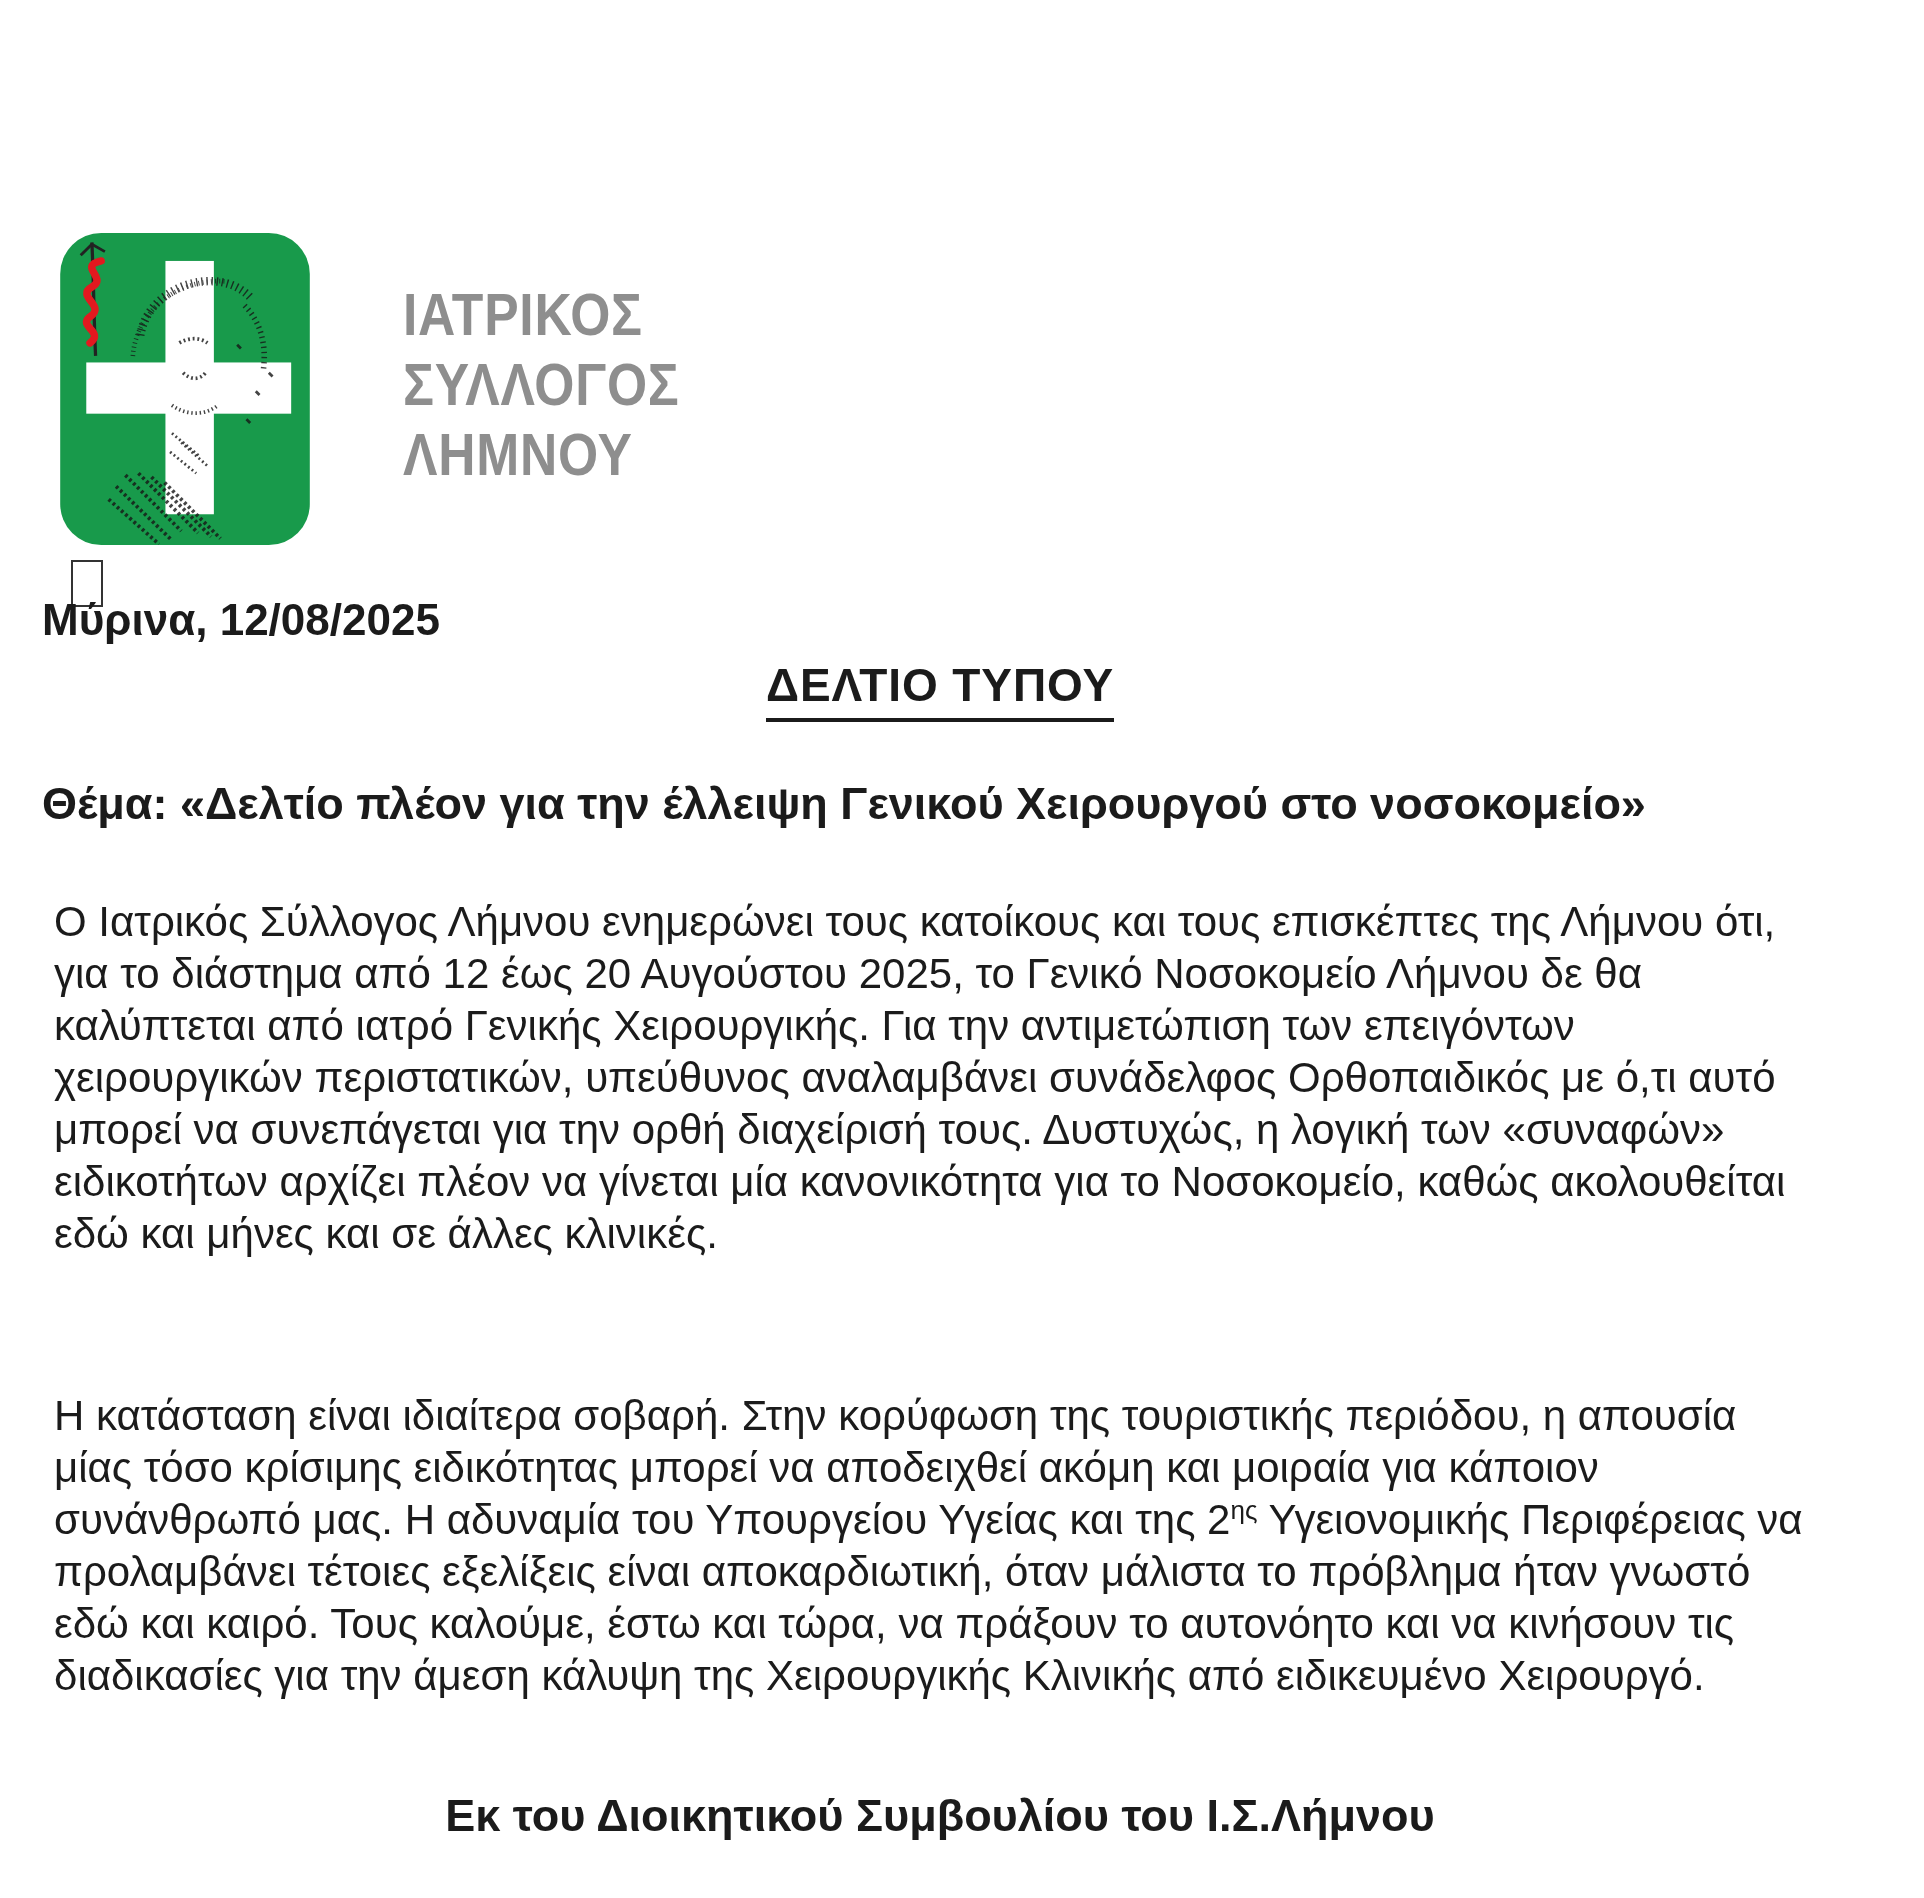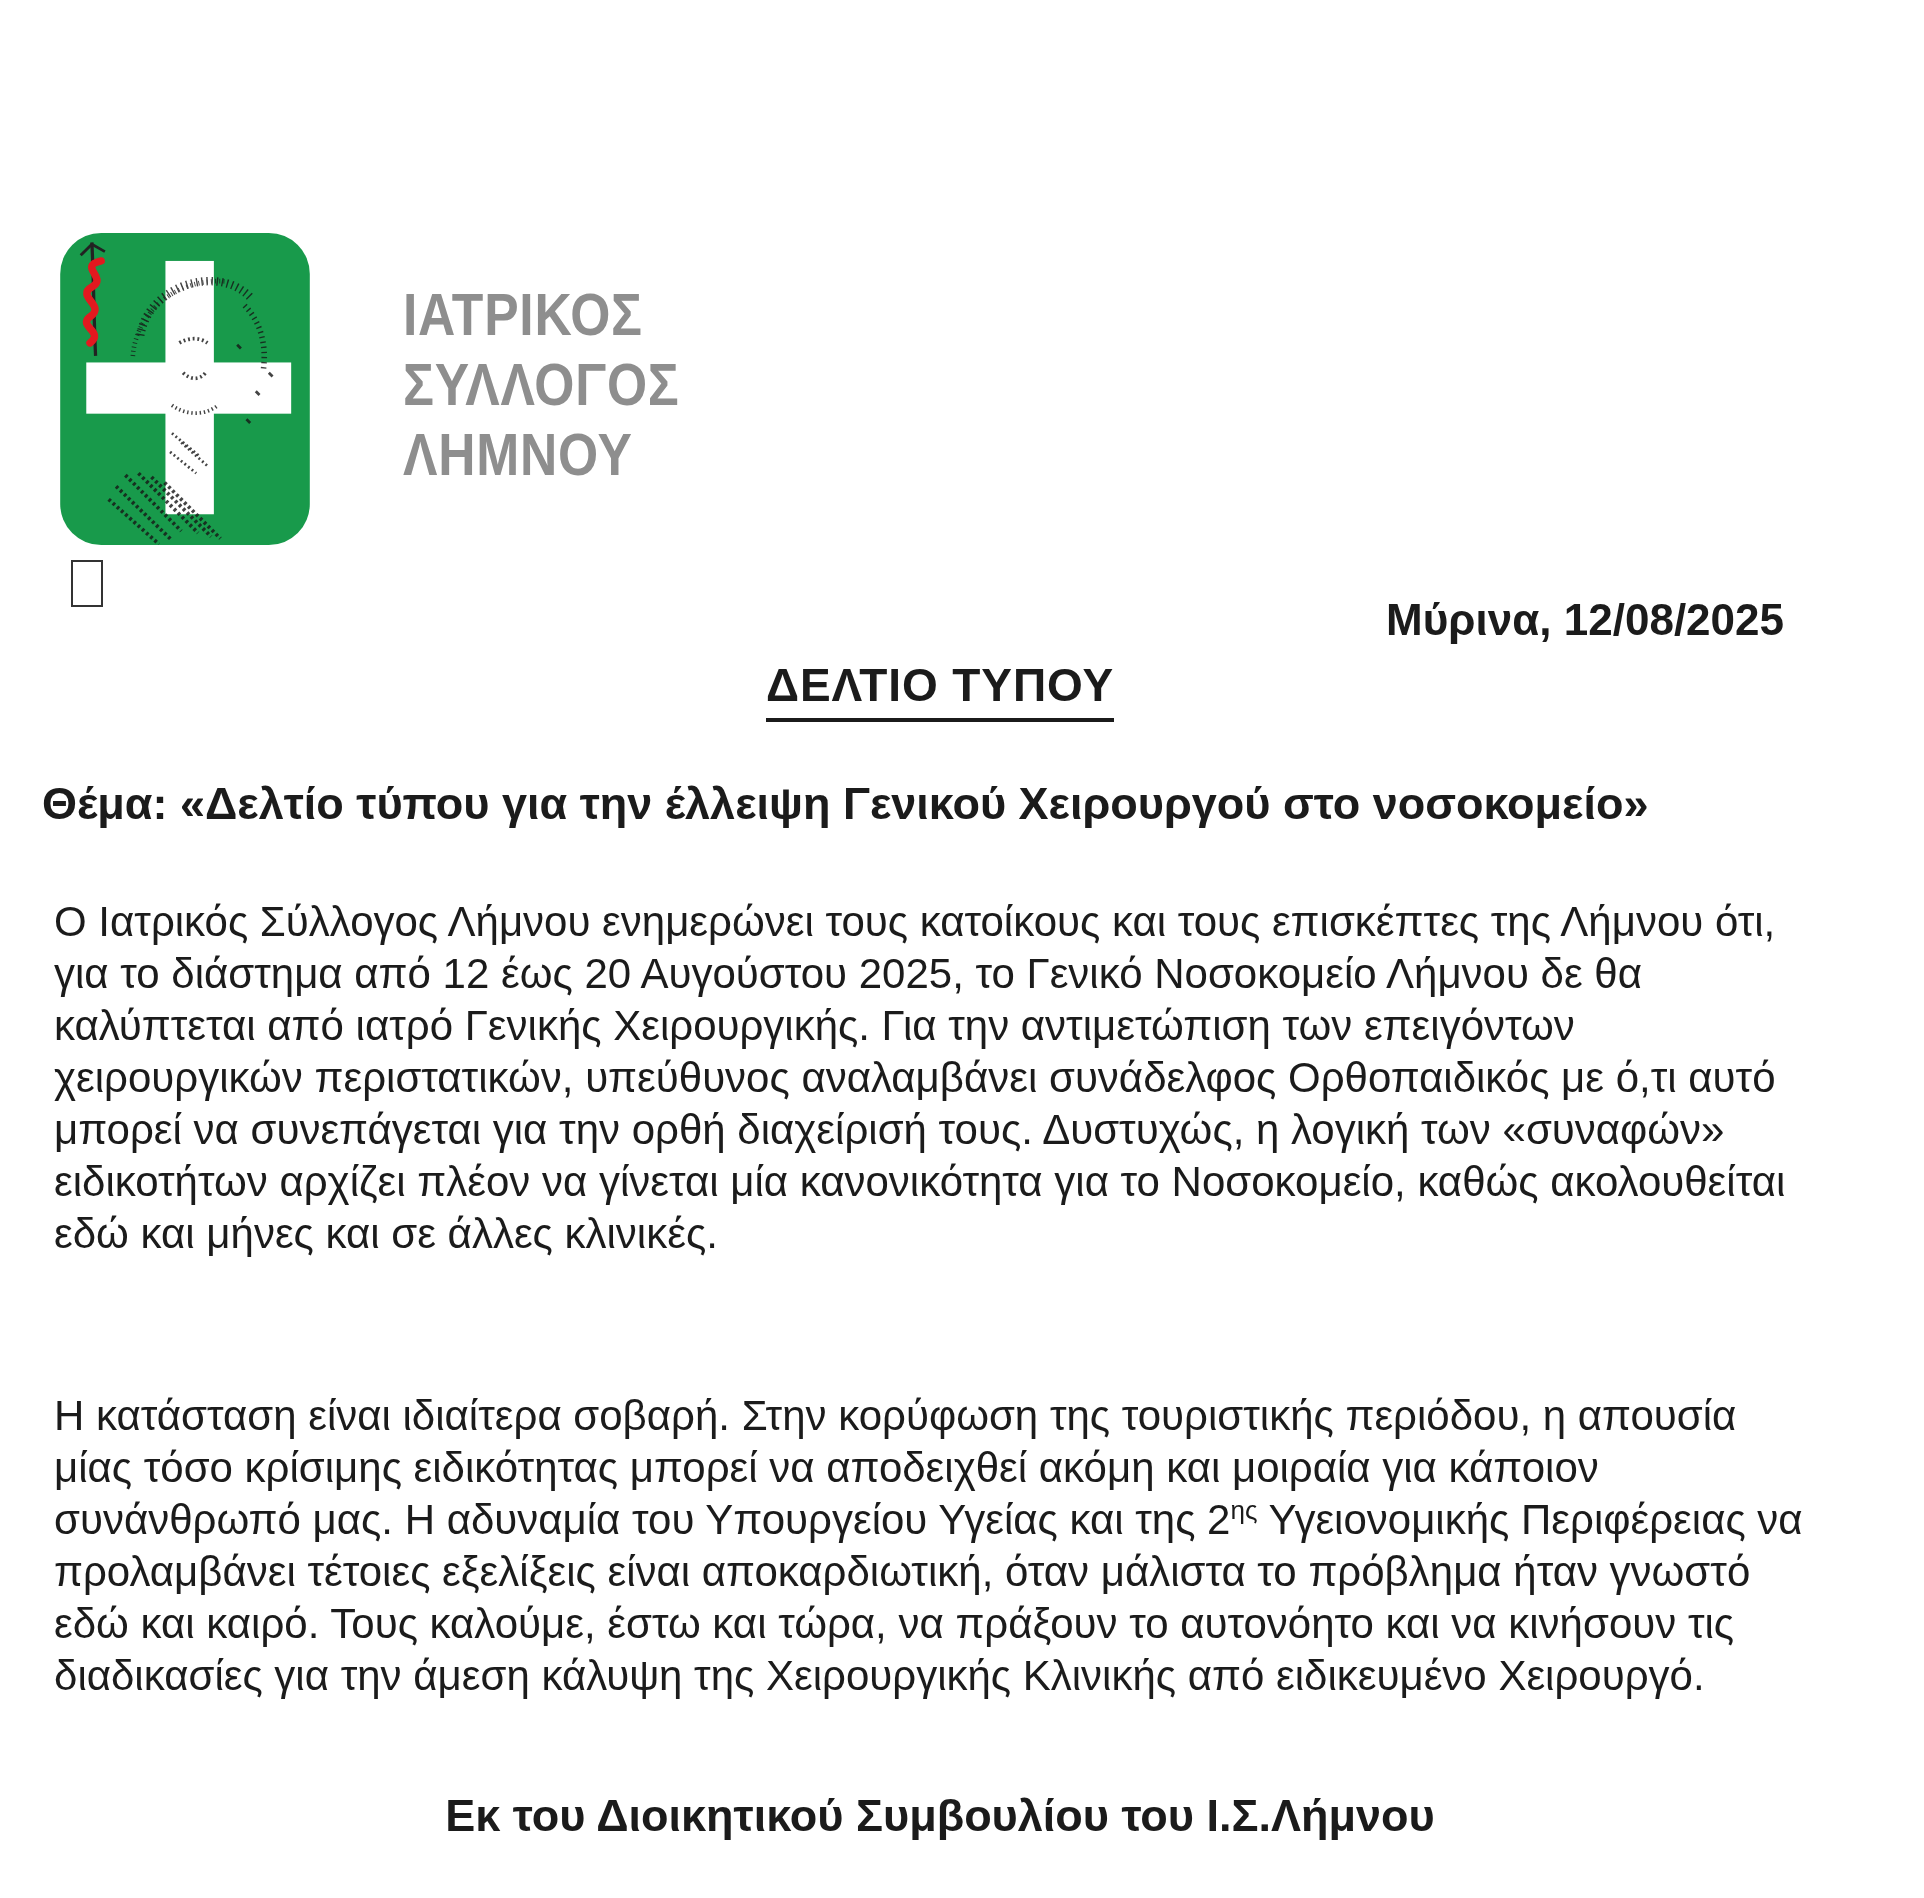--- a/index.html
+++ b/index.html
@@ -39,21 +39,20 @@
     position:absolute;top:560px;left:71px;
     width:32px;height:47px;
     border:2.8px solid #333333;
     box-sizing:border-box;
     background:#ffffff;
   }
 
   
   .date-line{
     position:absolute;top:595px;left:42px;right:96px;
-    text-align:right;
     font-weight:bold;
     font-size:44px;
   }
   .doc-title{
     position:absolute;top:658px;left:0;right:0;
     text-align:center;
     font-weight:bold;
     font-size:46px;
     letter-spacing:0.9px;
   }
@@ -130,21 +129,21 @@
   </div>
 
   <div class="glyph-box"></div>
 
   <div class="date-line">Μύρινα, 12/08/2025</div>
 
   <div class="doc-title">
     <span class="u">ΔΕΛΤΙΟ ΤΥΠΟΥ</span>
   </div>
 
-  <div class="subject">Θέμα: «Δελτίο τύπου για την έλλειψη Γενικού Χειρουργού στο νοσοκομείο»</div>
+  <div class="subject">Θέμα: «Δελτίο πλέον για την έλλειψη Γενικού Χειρουργού στο νοσοκομείο»</div>
 
   <p class="body-par par1">Ο Ιατρικός Σύλλογος Λήμνου ενημερώνει τους κατοίκους και τους επισκέπτες της Λήμνου ότι, για το διάστημα από 12 έως 20 Αυγούστου 2025, το Γενικό Νοσοκομείο Λήμνου δε θα καλύπτεται από ιατρό Γενικής Χειρουργικής. Για την αντιμετώπιση των επειγόντων χειρουργικών περιστατικών, υπεύθυνος  αναλαμβάνει συνάδελφος Ορθοπαιδικός με ό,τι αυτό μπορεί να συνεπάγεται για την ορθή διαχείρισή τους. Δυστυχώς, η λογική των «συναφών» ειδικοτήτων αρχίζει πλέον να γίνεται μία κανονικότητα για το Νοσοκομείο, καθώς ακολουθείται εδώ και μήνες και σε άλλες κλινικές.</p>
 
   <p class="body-par par2"><span>Η κατάσταση είναι ιδιαίτερα σοβαρή. Στην κορύφωση της τουριστικής περιόδου, η απουσία μίας τόσο κρίσιμης ειδικότητας μπορεί να αποδειχθεί ακόμη και μοιραία για κάποιον συνάνθρωπό μας. Η αδυναμία του Υπουργείου Υγείας και της 2</span><sup>ης</sup><span> Υγειονομικής Περιφέρειας να προλαμβάνει τέτοιες εξελίξεις είναι αποκαρδιωτική, όταν μάλιστα το πρόβλημα ήταν γνωστό εδώ και καιρό. Τους καλούμε, έστω και τώρα, να πράξουν το αυτονόητο και να κινήσουν τις διαδικασίες για την άμεση κάλυψη της Χειρουργικής Κλινικής από ειδικευμένο Χειρουργό.</span></p>
 
   <div class="closing">Εκ του Διοικητικού Συμβουλίου του Ι.Σ.Λήμνου</div>
 
 </div>
 
 

